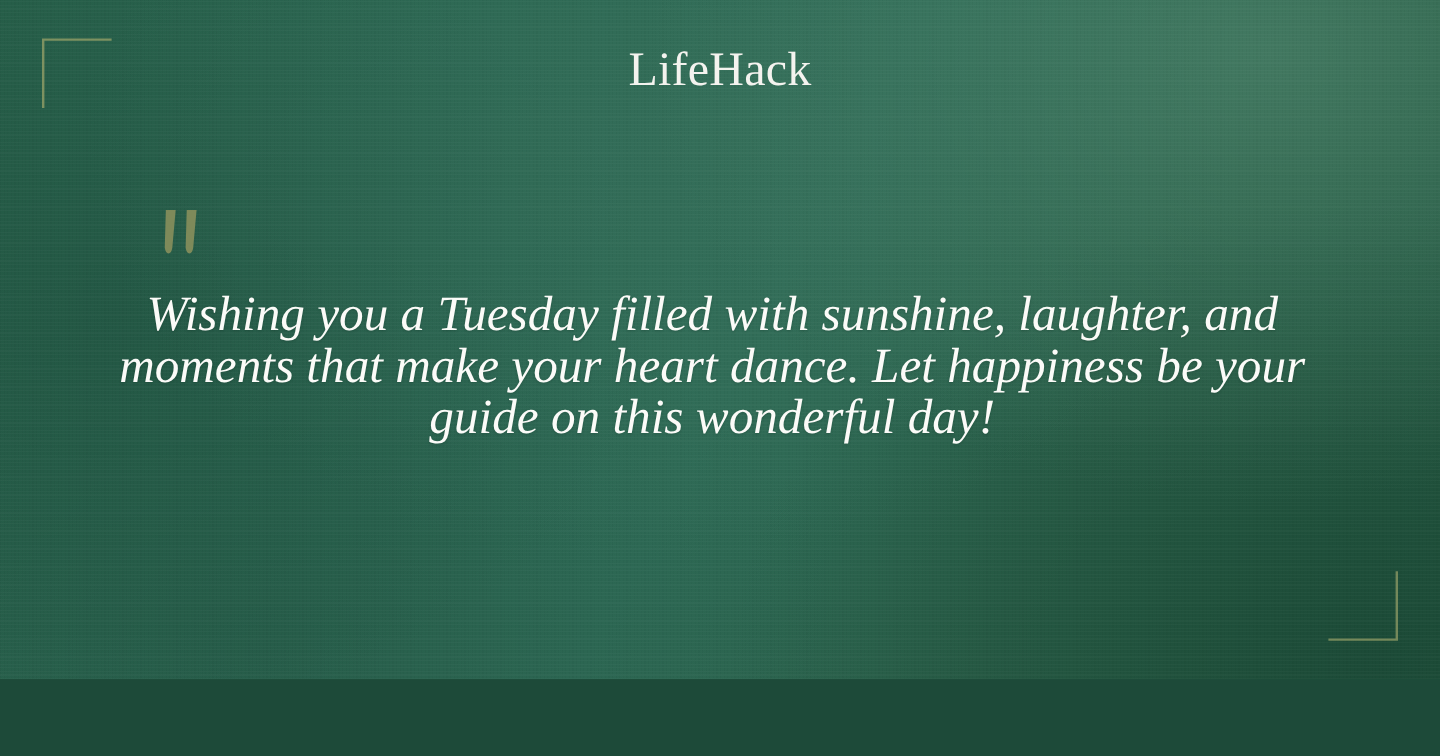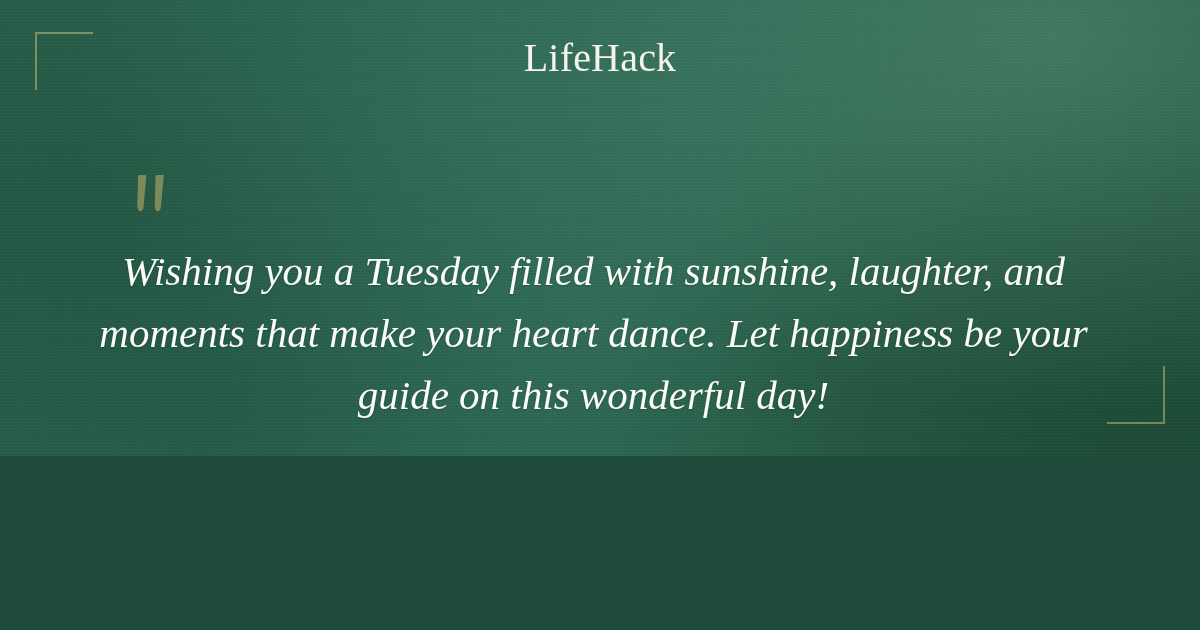--- a/index.html
+++ b/index.html
@@ -3,21 +3,21 @@
 <meta charset="utf-8">
 <style>
   html, body {
     margin: 0;
     padding: 0;
     background: #1d4a39;
   }
   #card {
     position: relative;
     width: 1200px;
-    height: 456px;
+    height: 566px;
     overflow: hidden;
     font-family: "Liberation Serif", "DejaVu Serif", serif;
     background-color: #2a6450;
     background-image:
       radial-gradient(ellipse 720px 520px at 88% 8%, rgba(86,140,116,0.55) 0%, rgba(86,140,116,0.22) 40%, rgba(86,140,116,0) 72%),
       radial-gradient(ellipse 640px 460px at 46% 22%, rgba(58,112,92,0.45) 0%, rgba(58,112,92,0.16) 48%, rgba(58,112,92,0) 75%),
       radial-gradient(ellipse 560px 420px at 8% 46%, rgba(30,78,60,0.55) 0%, rgba(30,78,60,0.18) 52%, rgba(30,78,60,0) 80%),
       radial-gradient(ellipse 700px 500px at 96% 98%, rgba(25,70,52,0.75) 0%, rgba(25,70,52,0.3) 45%, rgba(25,70,52,0) 78%),
       radial-gradient(ellipse 620px 430px at 18% 96%, rgba(32,80,62,0.5) 0%, rgba(32,80,62,0.16) 50%, rgba(32,80,62,0) 80%),
       linear-gradient(118deg, #27604a 0%, #2d6a55 34%, #2f6c57 52%, #2a6049 74%, #23563f 100%);
@@ -75,21 +75,21 @@
 
   #quote-text {
     position: absolute;
     left: 82px;
     right: 95px;
     top: 240px;
     text-align: center;
     color: #fbfbf8;
     font-style: italic;
     font-size: 41px;
-    line-height: 62px;
+    line-height: 43px;
     font-family: "Liberation Serif", "DejaVu Serif", serif;
     text-shadow: 0 1px 2px rgba(15,45,33,0.25);
   }
 </style>
 </head>
 <body>
 
 <div id="card">
 
   <div id="grain"></div>

